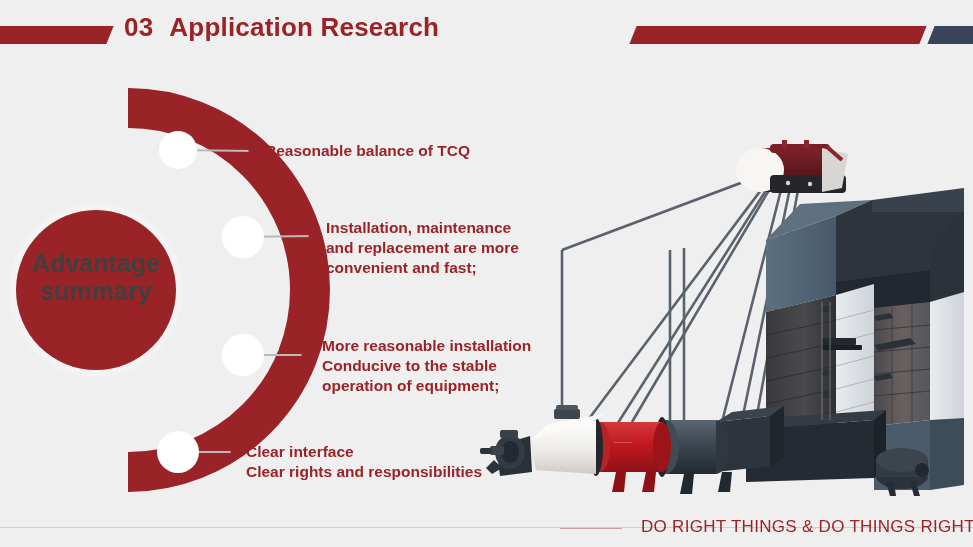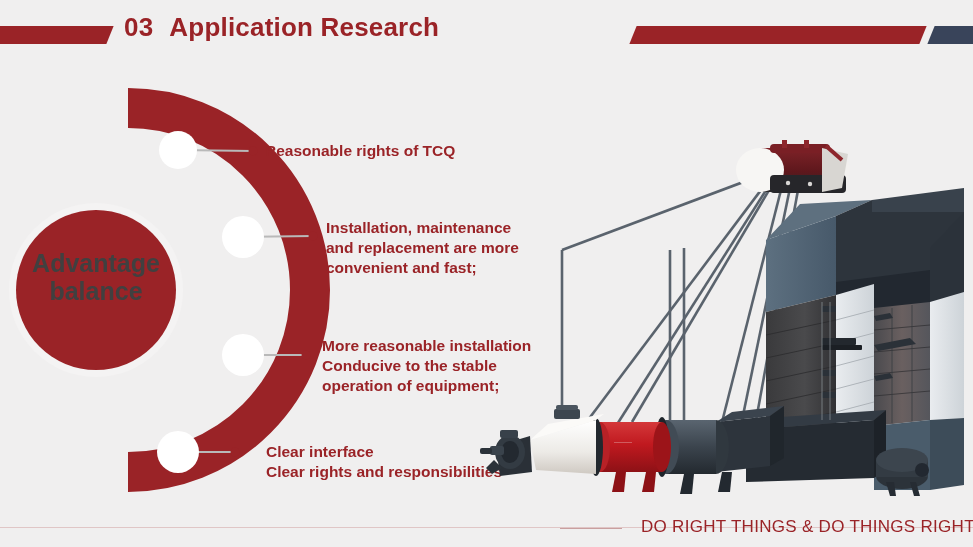--- a/index.html
+++ b/index.html
@@ -58,21 +58,21 @@
   .center-label span{display:block;}
 
   
   .btxt{
     position:absolute;color:#9a2327;font-weight:bold;
     font-size:15.5px;line-height:1.3;white-space:pre-line;
   }
   .btxt-1{left:265px;top:141px;}
   .btxt-2{left:326px;top:218px;}
   .btxt-3{left:322px;top:336px;}
-  .btxt-4{left:266px;top:442px;}
+  .btxt-4{left:246px;top:442px;}
 
   
   #equip{position:absolute;left:470px;top:130px;width:510px;height:370px;}
 </style>
 </head>
 <body>
 
 <div id="slide">
 
   <div class="hdr-bar-left"></div>
@@ -101,24 +101,24 @@
     <circle cx="178" cy="372" r="21" fill="#ffffff"></circle>
 
     <circle cx="253" cy="71" r="4.5" fill="#9a2327"></circle>
     <circle cx="313" cy="156" r="4.5" fill="#9a2327"></circle>
     <circle cx="306" cy="275" r="4.5" fill="#9a2327"></circle>
     <circle cx="235" cy="372" r="4.5" fill="#9a2327"></circle>
   </svg>
 
   <div class="center-label">
     <span>Advantage</span>
-    <span>balance</span>
+    <span>summary</span>
   </div>
 
-  <div class="btxt btxt-1">Reasonable rights of TCQ</div>
+  <div class="btxt btxt-1">Reasonable balance of TCQ</div>
   <div class="btxt btxt-3">More reasonable installation
 Conducive to the stable
 operation of equipment;</div>
   <div class="btxt btxt-2">Installation, maintenance
 and replacement are more
 convenient and fast;</div>
   <div class="btxt btxt-4">Clear interface
 Clear rights and responsibilities</div>
 
   <svg id="equip" viewBox="0 0 510 370">

